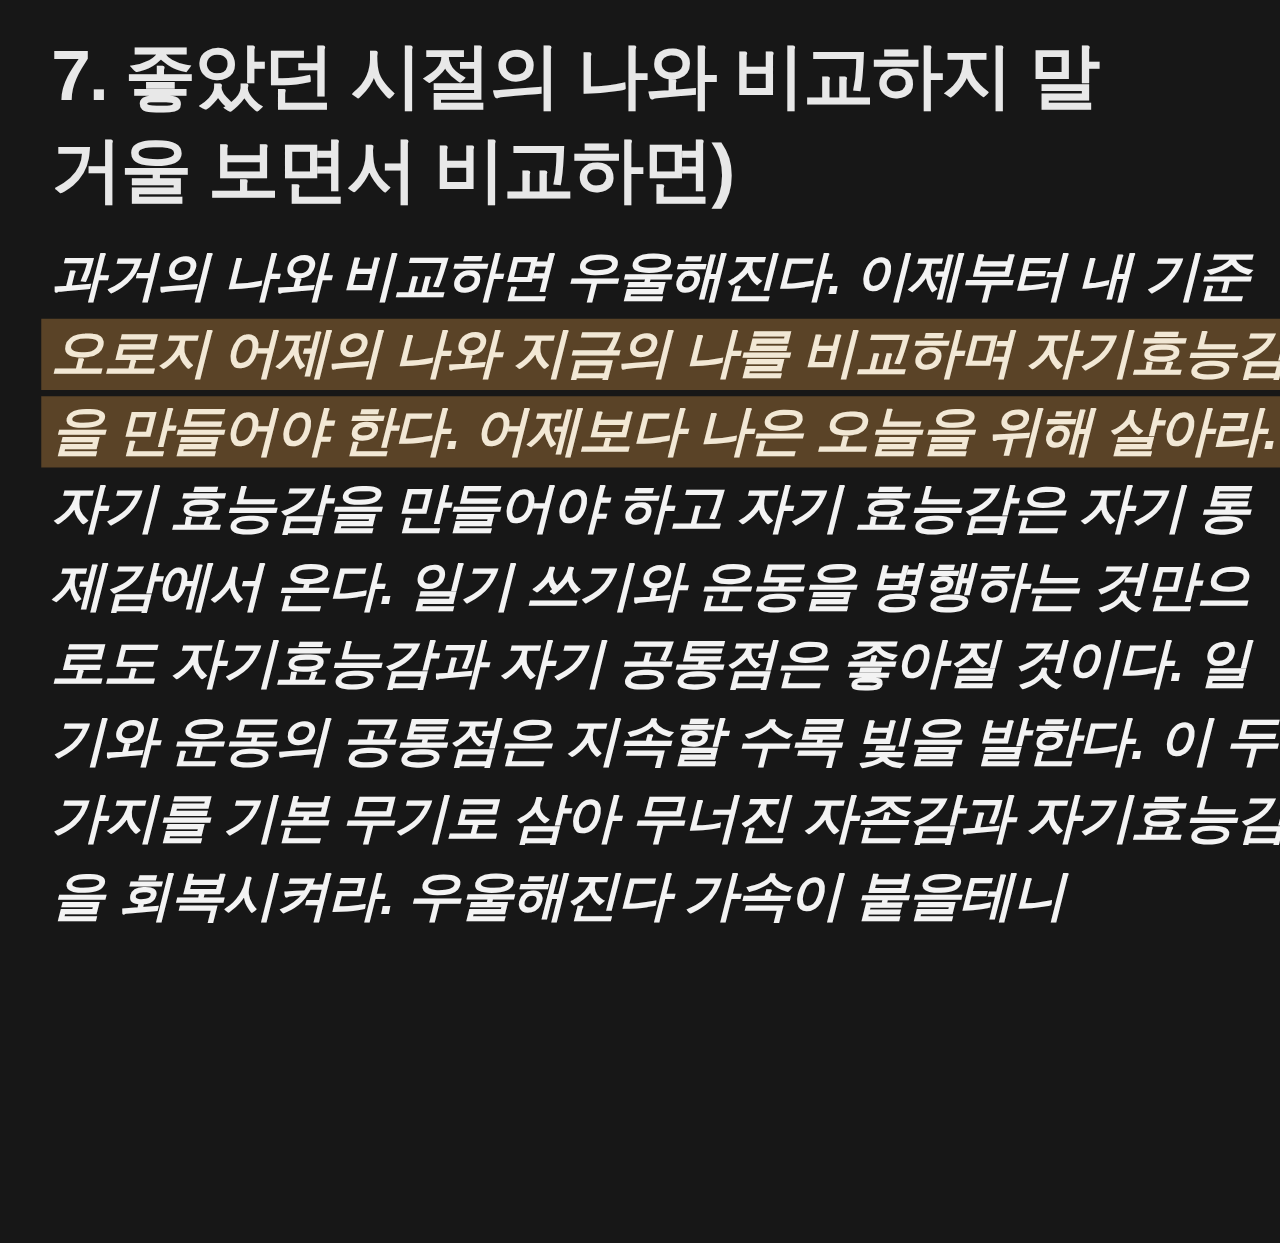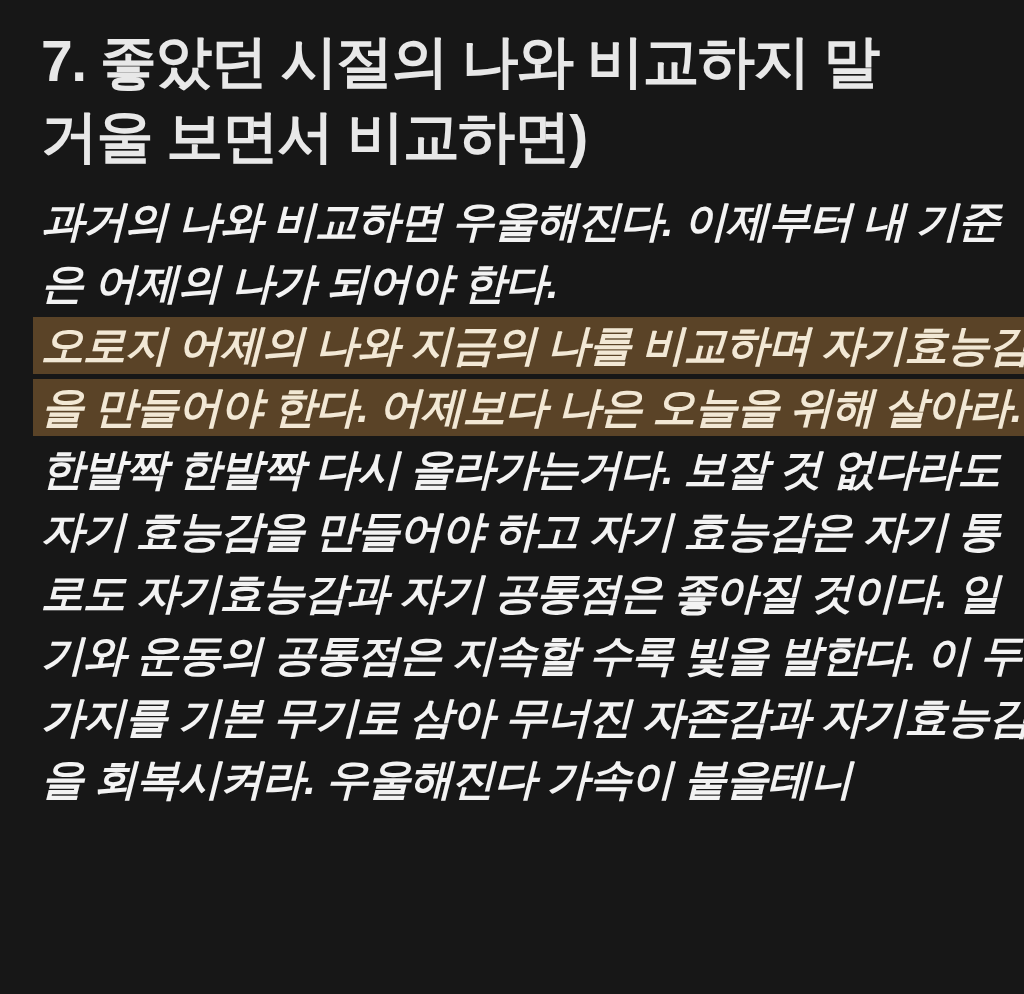--- a/index.html
+++ b/index.html
@@ -48,24 +48,23 @@
 
 <div class="page">
 
   <div class="heading">
     <div class="hline">7. 좋았던 시절의 나와 비교하지 말</div>
     <div class="hline">거울 보면서 비교하면)</div>
   </div>
 
   <div class="body-text">
     <div class="line"><span>과거의 나와 비교하면 우울해진다. 이제부터 내 기준</span></div>
-    <div class="line"><span>은 어제의 나가 되어야 한다.</span></div>
     <div class="line"><span class="hl">오로지 어제의 나와 지금의 나를 비교하며 자기효능감</span></div>
     <div class="line"><span class="hl">을 만들어야 한다. 어제보다 나은 오늘을 위해 살아라.</span></div>
-    <div class="line"><span>한발짝 한발짝 다시 올라가는거다. 보잘 것 없다라도</span></div>
     <div class="line"><span>자기 효능감을 만들어야 하고 자기 효능감은 자기 통</span></div>
+    <div class="line"><span>제감에서 온다. 일기 쓰기와 운동을 병행하는 것만으</span></div>
     <div class="line"><span>로도 자기효능감과 자기 공통점은 좋아질 것이다. 일</span></div>
     <div class="line"><span>기와 운동의 공통점은 지속할 수록 빛을 발한다. 이 두</span></div>
     <div class="line"><span>가지를 기본 무기로 삼아 무너진 자존감과 자기효능감</span></div>
     <div class="line"><span>을 회복시켜라. 우울해진다 가속이 붙을테니</span></div>
   </div>
 
 </div>
 
 </body></html>

